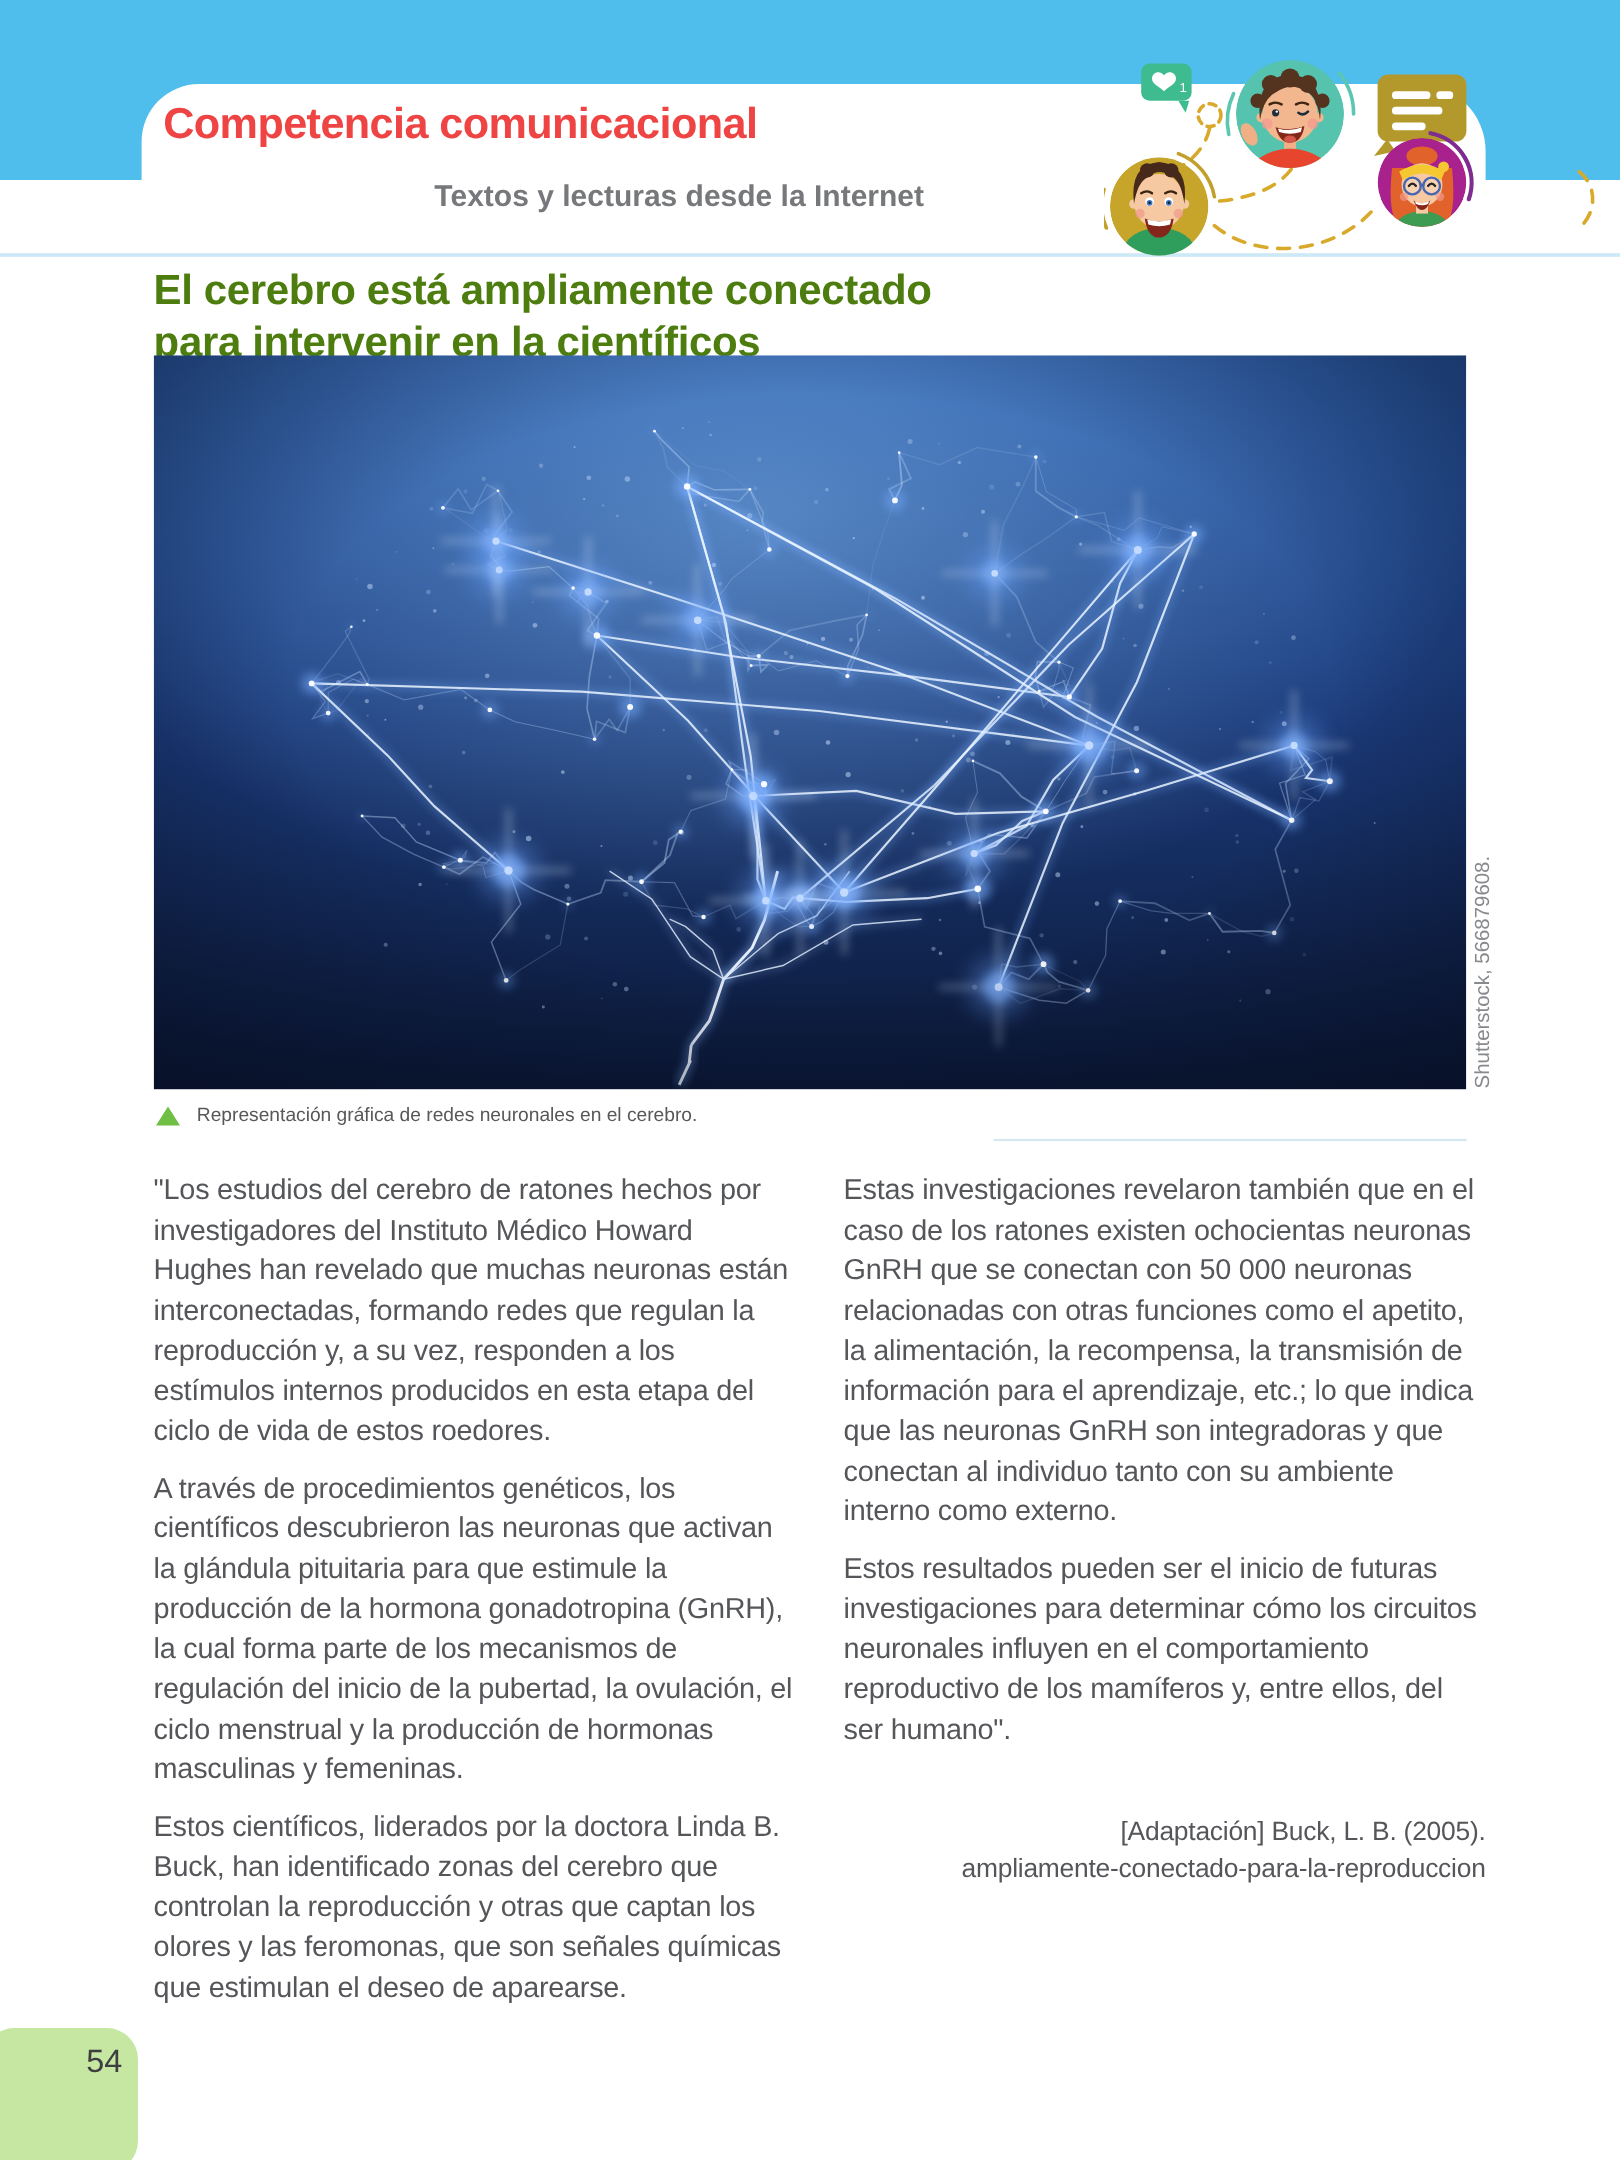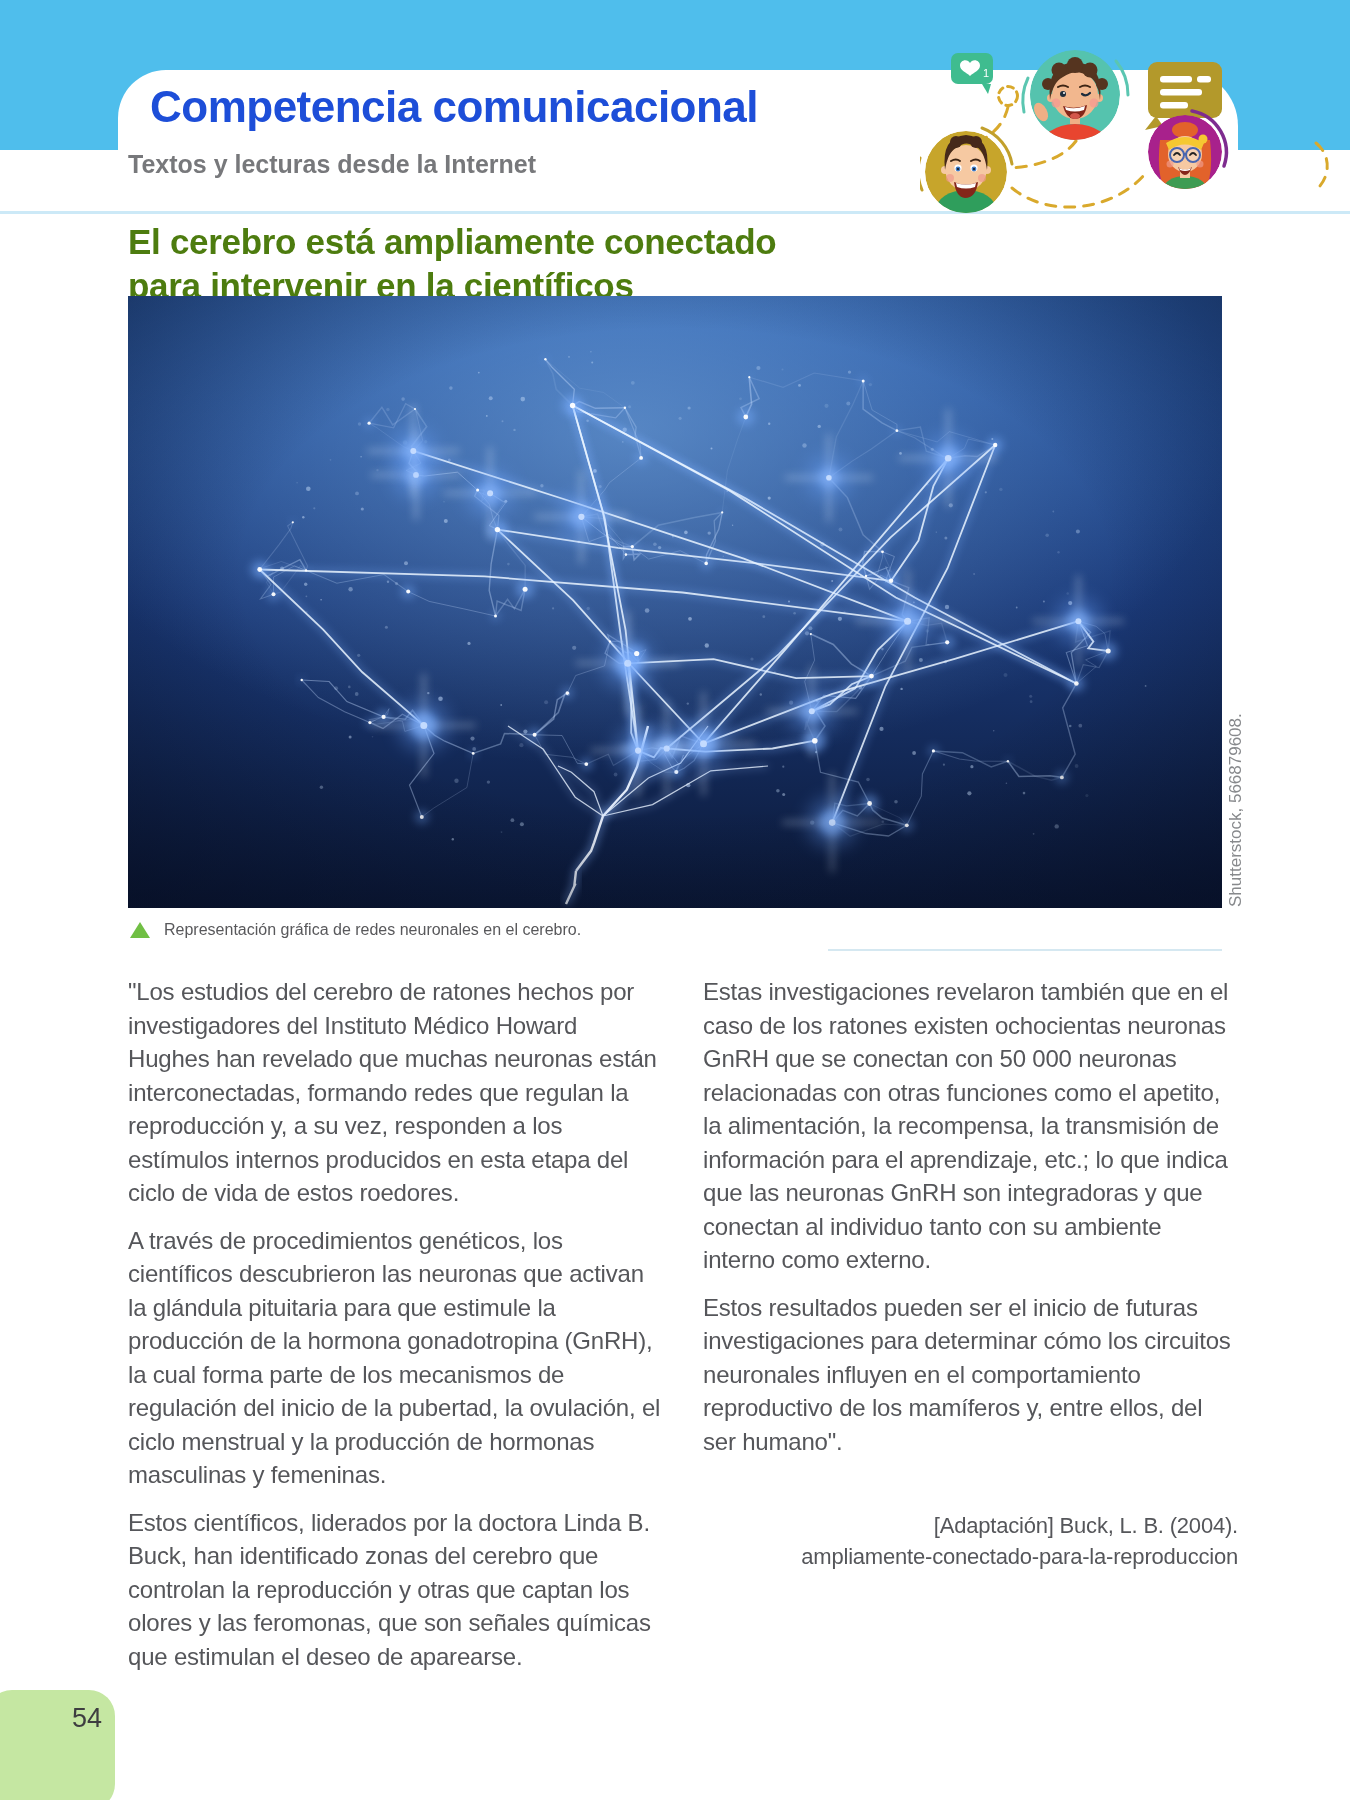--- a/index.html
+++ b/index.html
@@ -3,22 +3,22 @@
 <meta charset="utf-8">
 <style>
   html,body{margin:0;padding:0;background:#ffffff;}
   #page{position:relative;width:1350px;height:1800px;background:#ffffff;overflow:hidden;
         font-family:"Liberation Sans",sans-serif;color:#55565a;}
   
   .header-bar{position:absolute;left:0;top:0;width:1350px;height:150px;background:#4fbeec;}
   .header-card{position:absolute;left:118px;top:70px;width:1120px;height:143px;background:#ffffff;
                border-radius:48px 56px 0 0;}
   .header-divider{position:absolute;left:0;top:211px;width:1350px;height:3px;background:#cce9f7;}
-  .hdr-title{position:absolute;left:150px;top:82px;font-size:44px;font-weight:bold;color:#1d4ed8;letter-spacing:-0.5px;}
-  .hdr-subtitle{position:absolute;left:128px;top:150px;width:642px;
+  .hdr-title{position:absolute;left:136px;top:82px;font-size:36px;font-weight:bold;color:#ef4444;letter-spacing:-0.5px;}
+  .hdr-subtitle{position:absolute;left:128px;top:150px;width:642px;text-align:right;
                 font-size:25px;font-weight:bold;color:#77787b;}
   .header-deco{position:absolute;left:920px;top:40px;width:430px;height:180px;z-index:5;}
   
   .article-heading{position:absolute;left:128px;top:220px;width:760px;font-size:35px;font-weight:bold;
                    color:#4d7c0f;line-height:44px;letter-spacing:-0.3px;}
   
   .figure{position:absolute;left:128px;top:296px;width:1094px;height:612px;overflow:hidden;}
   .figure svg{display:block;}
   .credit{position:absolute;left:1226px;top:907px;width:300px;transform:rotate(-90deg);
           transform-origin:0 0;font-size:17px;color:#87898c;}
@@ -725,21 +725,21 @@
 
   <div class="col col-left">
     <p>"Los estudios del cerebro de ratones hechos por investigadores del Instituto Médico Howard Hughes han revelado que muchas neuronas están interconectadas, formando redes que regulan la reproducción y, a su vez, responden a los estímulos internos producidos en esta etapa del ciclo de vida de estos roedores.</p>
     <p>A través de procedimientos genéticos, los científicos descubrieron las neuronas que activan la glándula pituitaria para que estimule la producción de la hormona gonadotropina (GnRH), la cual forma parte de los mecanismos de regulación del inicio de la pubertad, la ovulación, el ciclo menstrual y la producción de hormonas masculinas y femeninas.</p>
     <p>Estos científicos, liderados por la doctora Linda B. Buck, han identificado zonas del cerebro que controlan la reproducción y otras que captan los olores y las feromonas, que son señales químicas que estimulan el deseo de aparearse.</p>
   </div>
   <div class="col col-right">
     <p>Estas investigaciones revelaron también que en el caso de los ratones existen ochocientas neuronas GnRH que se conectan con 50 000 neuronas relacionadas con otras funciones como el apetito, la alimentación, la recompensa, la transmisión de información para el aprendizaje, etc.; lo que indica que las neuronas GnRH son integradoras y que conectan al individuo tanto con su ambiente interno como externo.</p>
     <p>Estos resultados pueden ser el inicio de futuras investigaciones para determinar cómo los circuitos neuronales influyen en el comportamiento reproductivo de los mamíferos y, entre ellos, del ser humano".</p>
     <div class="source">
-      <div>[Adaptación] Buck, L. B. (2004).</div>
+      <div>[Adaptación] Buck, L. B. (2005).</div>
       <div>ampliamente-conectado-para-la-reproduccion</div>
     </div>
   </div>
 
   <div class="page-tab">
     <div class="page-number">54</div>
   </div>
 
 </div>
 

